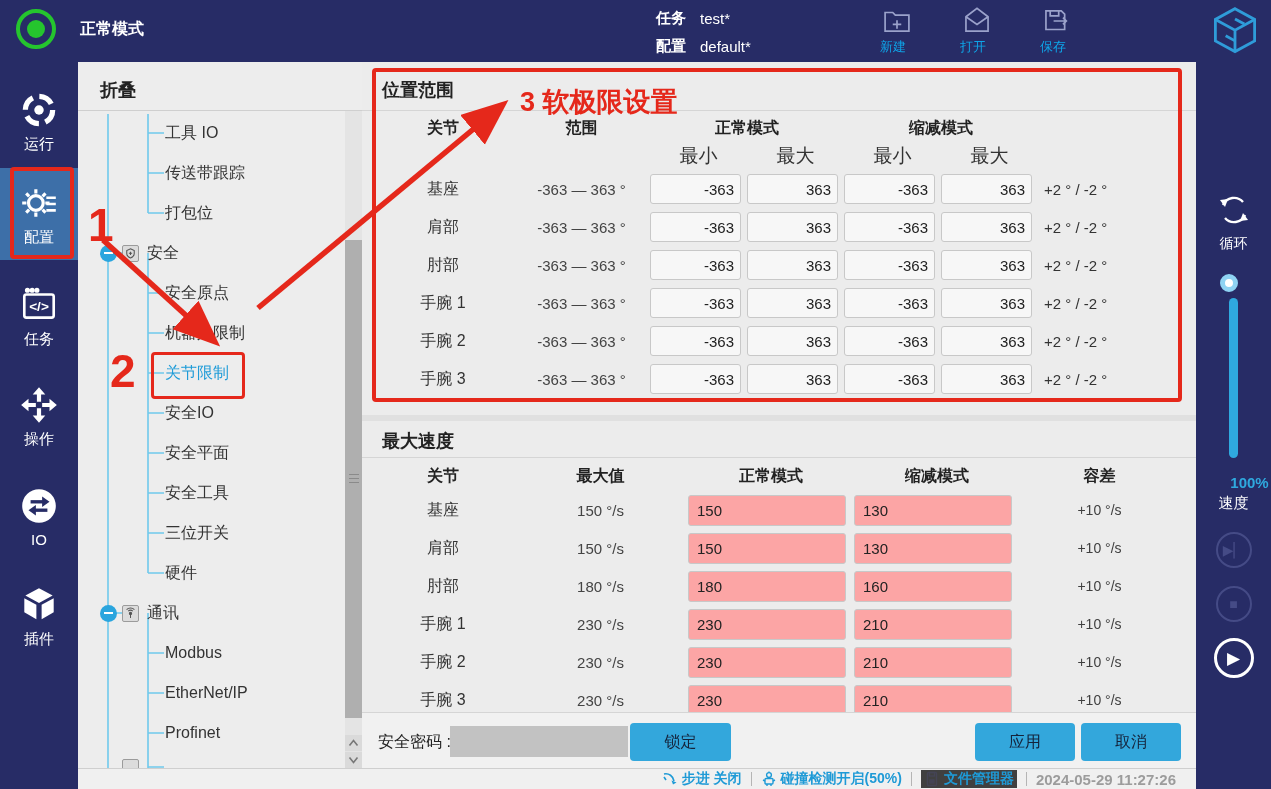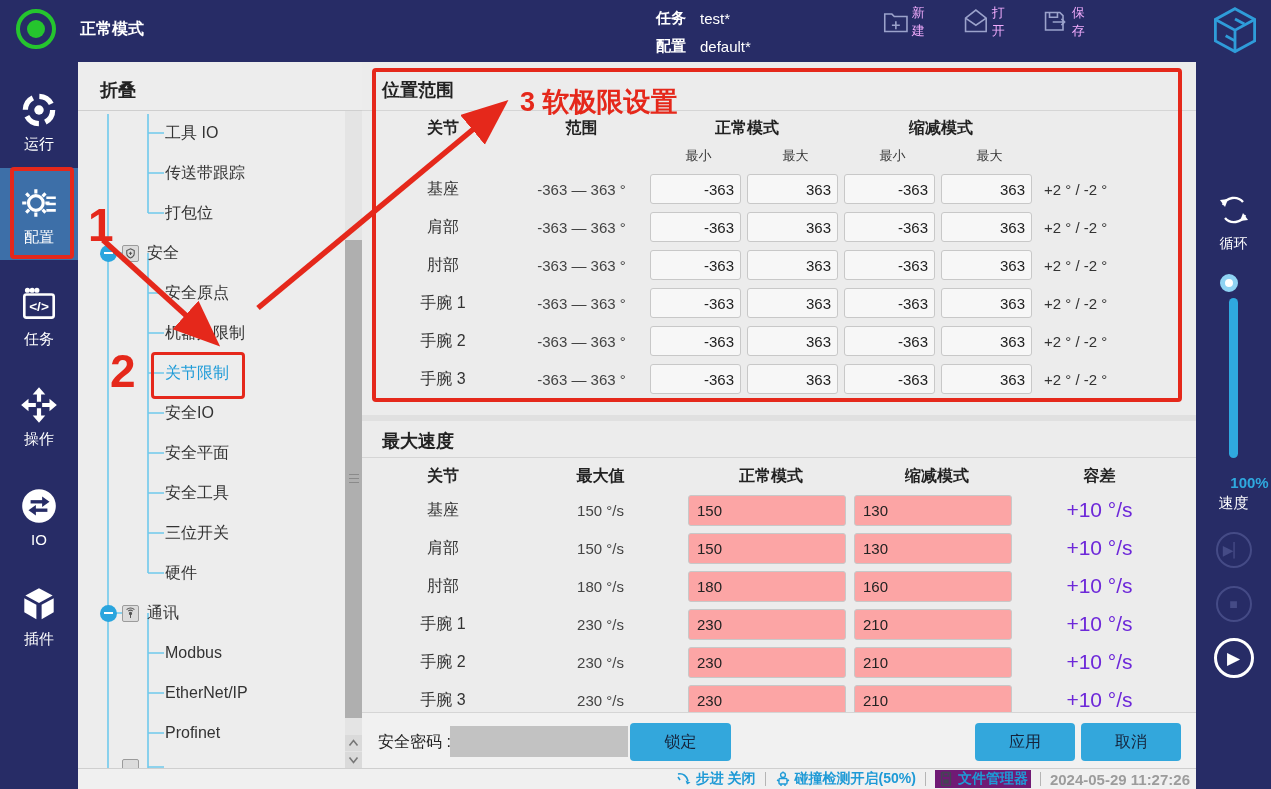--- a/index.html
+++ b/index.html
@@ -8,21 +8,21 @@
 
   
   .topbar { position:absolute; left:0; top:0; width:1271px; height:62px; background:#272C66; z-index:5; }
   .mode-ind { position:absolute; left:16px; top:9px; width:40px; height:40px; border:4px solid #25C52E; border-radius:50%; }
   .mode-ind .dot { position:absolute; left:7px; top:7px; width:18px; height:18px; background:#25C52E; border-radius:50%; }
   .mode-label { position:absolute; left:80px; top:19px; color:#fff; font-size:16px; font-weight:bold; }
   .tc { position:absolute; left:656px; top:4px; color:#fff; font-size:15px; }
   .tc .row { display:flex; gap:14px; height:28px; align-items:center; }
   .tc .lbl { font-weight:bold; }
   .actions { position:absolute; left:880px; top:4px; display:flex; gap:24px; }
-  .action { width:56px; display:flex; flex-direction:row; align-items:center; color:#f0abfc; font-size:13px; cursor:pointer; }
+  .action { width:56px; display:flex; flex-direction:column; color:#0ea5e9; font-size:13px; cursor:pointer; }
   .action svg { width:34px; height:34px; }
   .logo { position:absolute; right:8px; top:4px; width:56px; height:54px; }
 
   
   .sidebar { position:absolute; left:0; top:62px; width:78px; height:727px; background:#272C66; z-index:4; }
   .side-item { position:absolute; left:0; width:78px; height:92px; display:flex; flex-direction:column; align-items:center; justify-content:center; gap:4px; color:#fff; font-size:15px; cursor:pointer; }
   .side-item svg { width:42px; height:42px; }
   .side-item.active { background:#3D6FA8; }
 
   
@@ -54,25 +54,25 @@
   .prow, .prow-h2 { display:grid; grid-template-columns:140px 137px 97px 97px 97px 97px auto; align-items:center; }
   .prow-h1 { display:grid; grid-template-columns:140px 137px 194px 194px auto; align-items:center; }
   .srow { display:grid; grid-template-columns:140px 175px 166px 166px auto; align-items:center; }
   .pos-table { position:absolute; left:11px; top:52px; width:806px; }
   .pos-table .prow-h1 { height:28px; } .pos-table .prow-h2 { height:28px; }
   .pos-table .prow { height:38px; }
   .spd-table { position:absolute; left:11px; top:40px; width:806px; }
   .spd-table .srow { height:38px; }
   .spd-table .srow.hdr { height:30px; }
   .th { text-align:center; font-weight:bold; font-size:16px; color:#222; }
-  .th2 { text-align:center; font-size:13px; color:#333; }
+  .th2 { text-align:center; font-size:19px; color:#333; }
   .cell { text-align:center; font-size:16px; color:#333; }
   .cell.small { font-size:15px; color:#444; }
   .tol { font-size:15px; color:#333; padding-left:6px; }
-  .tolc { font-size:21px; color:#6d28d9; text-align:center; }
+  .tolc { font-size:14px; color:#404040; text-align:center; }
   input.pin { width:91px; height:30px; border:1px solid #C8C8C8; border-radius:3px; background:#F7F7F7; font-size:15px; color:#222; text-align:right; padding-right:6px; font-family:inherit; }
   input.sin { width:158px; height:31px; border:1px solid #C8C8C8; border-radius:3px; background:#fca5a5; font-size:15px; color:#222; padding-left:8px; font-family:inherit; }
 
   .main-footer { position:absolute; left:0; top:650px; width:834px; height:56px; background:#F1F1F1; border-top:1px solid #D5D5D5; }
   .pw-label { position:absolute; left:16px; top:19px; font-size:16px; color:#222; }
   .pw-input { position:absolute; left:88px; top:13px; width:178px; height:31px; background:#C2C2C2; border:none; }
   .btn { position:absolute; top:10px; height:38px; background:#33A7DC; border:none; border-radius:4px; font-size:16px; color:#15233B; font-family:inherit; cursor:pointer; }
   .btn-lock { left:268px; width:101px; }
   .btn-apply { left:613px; width:100px; }
   .btn-cancel { left:719px; width:100px; }
@@ -84,25 +84,25 @@
   .slider-track { position:absolute; left:33px; top:236px; width:9px; height:160px; background:#2FA9DF; border-radius:5px; cursor:pointer; }
   .slider-handle { position:absolute; left:24px; top:212px; width:18px; height:18px; background:#fff; border:5px solid #8FD3F3; border-radius:50%; cursor:grab; }
   .spd-pct { position:absolute; left:16px; top:412px; width:75px; text-align:center; color:#2FA9DF; font-weight:bold; font-size:15px; }
   .spd-word { position:absolute; left:0; top:432px; width:75px; text-align:center; color:#fff; font-size:15px; }
   .media { position:absolute; left:0; width:75px; display:flex; justify-content:center; }
   .mbtn { width:36px; height:36px; border-radius:50%; display:flex; align-items:center; justify-content:center; font-size:14px; cursor:pointer; }
   .mbtn.dim { border:2px solid #454B86; color:#454B86; }
   .mbtn.lit { border:3px solid #fff; color:#fff; width:40px; height:40px; font-size:17px; }
 
   
-  .statusbar { position:absolute; left:78px; top:768px; width:1118px; height:21px; background:#F0F0F0; border-top:1px solid #CFCFCF; display:flex; align-items:center; justify-content:flex-end; gap:9px; padding-right:6px; font-size:14px; font-weight:bold; color:#1E9AD6; }
+  .statusbar { position:absolute; left:78px; top:768px; width:1118px; height:21px; background:#F0F0F0; border-top:1px solid #CFCFCF; display:flex; align-items:center; justify-content:flex-end; gap:9px; padding-right:20px; font-size:14px; font-weight:bold; color:#1E9AD6; }
   .sb-item { display:flex; align-items:center; gap:4px; cursor:pointer; }
   .sb-item svg { width:16px; height:16px; }
   .sb-sep { width:1px; height:14px; background:#B5B5B5; }
-  .sb-chip { background:#701a75; padding:0 3px; }
+  .sb-chip { background:#404040; padding:0 3px; }
   .sb-time { color:#9C9C9C; font-weight:bold; font-size:15px; }
 
   
   .anno { position:absolute; z-index:50; pointer-events:none; }
   .anno-box { border:4px solid #E5281B; border-radius:4px; }
   .anno-box.thin { border-width:3px; }
   .anno-digit { color:#E5281B; font-size:46px; font-weight:bold; line-height:1; }
   .anno-text { color:#E5281B; font-size:27px; font-weight:bold; white-space:nowrap; }
   svg.anno-overlay { position:absolute; left:0; top:0; width:1271px; height:789px; z-index:51; pointer-events:none; }
 </style>

